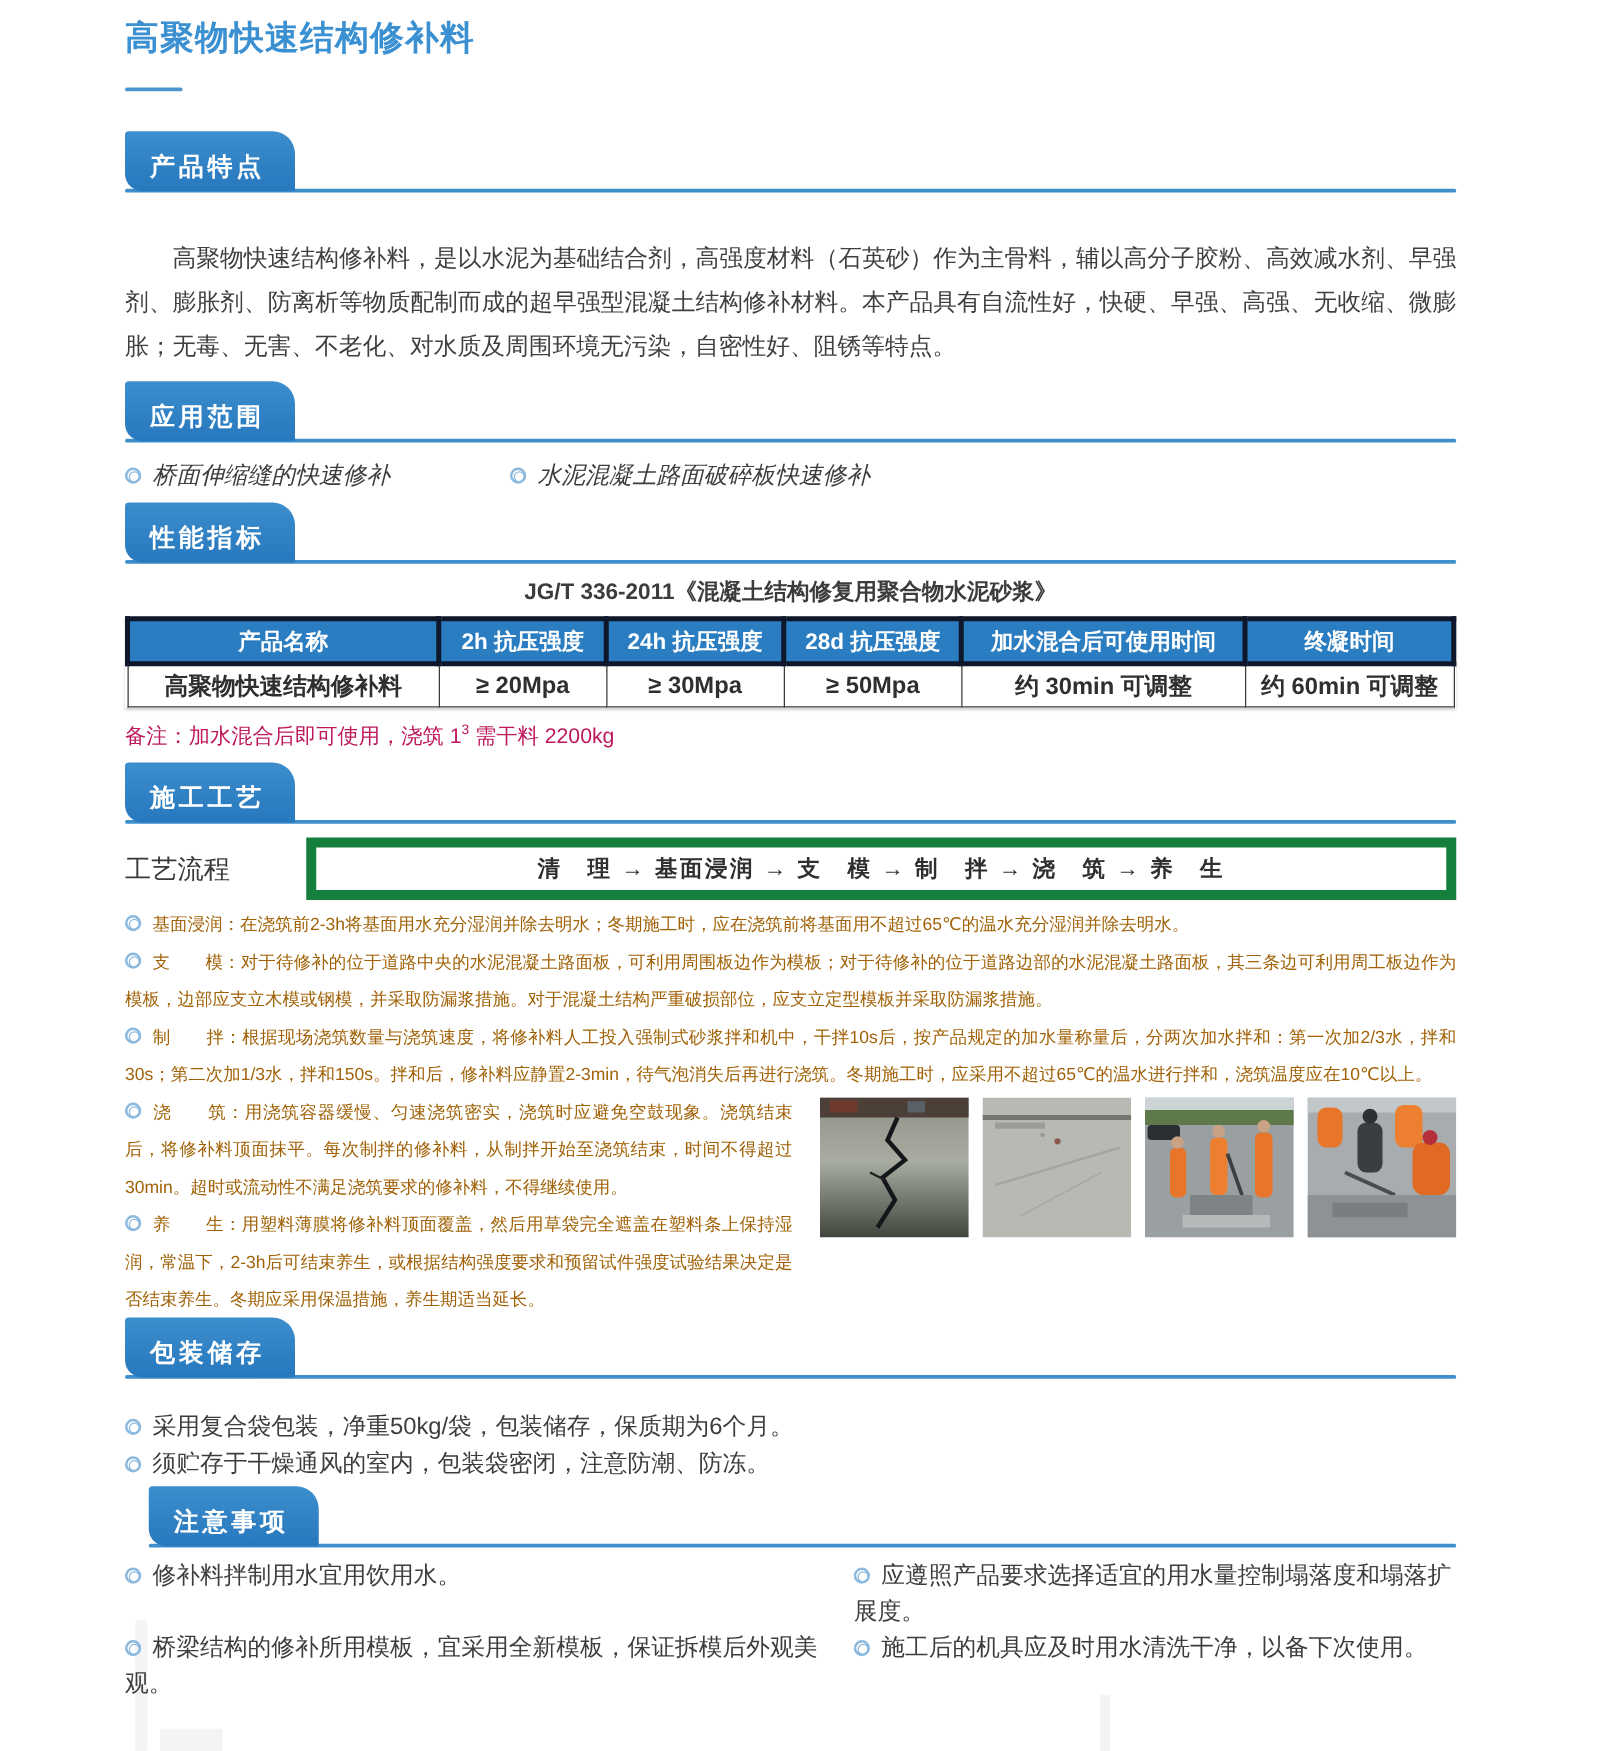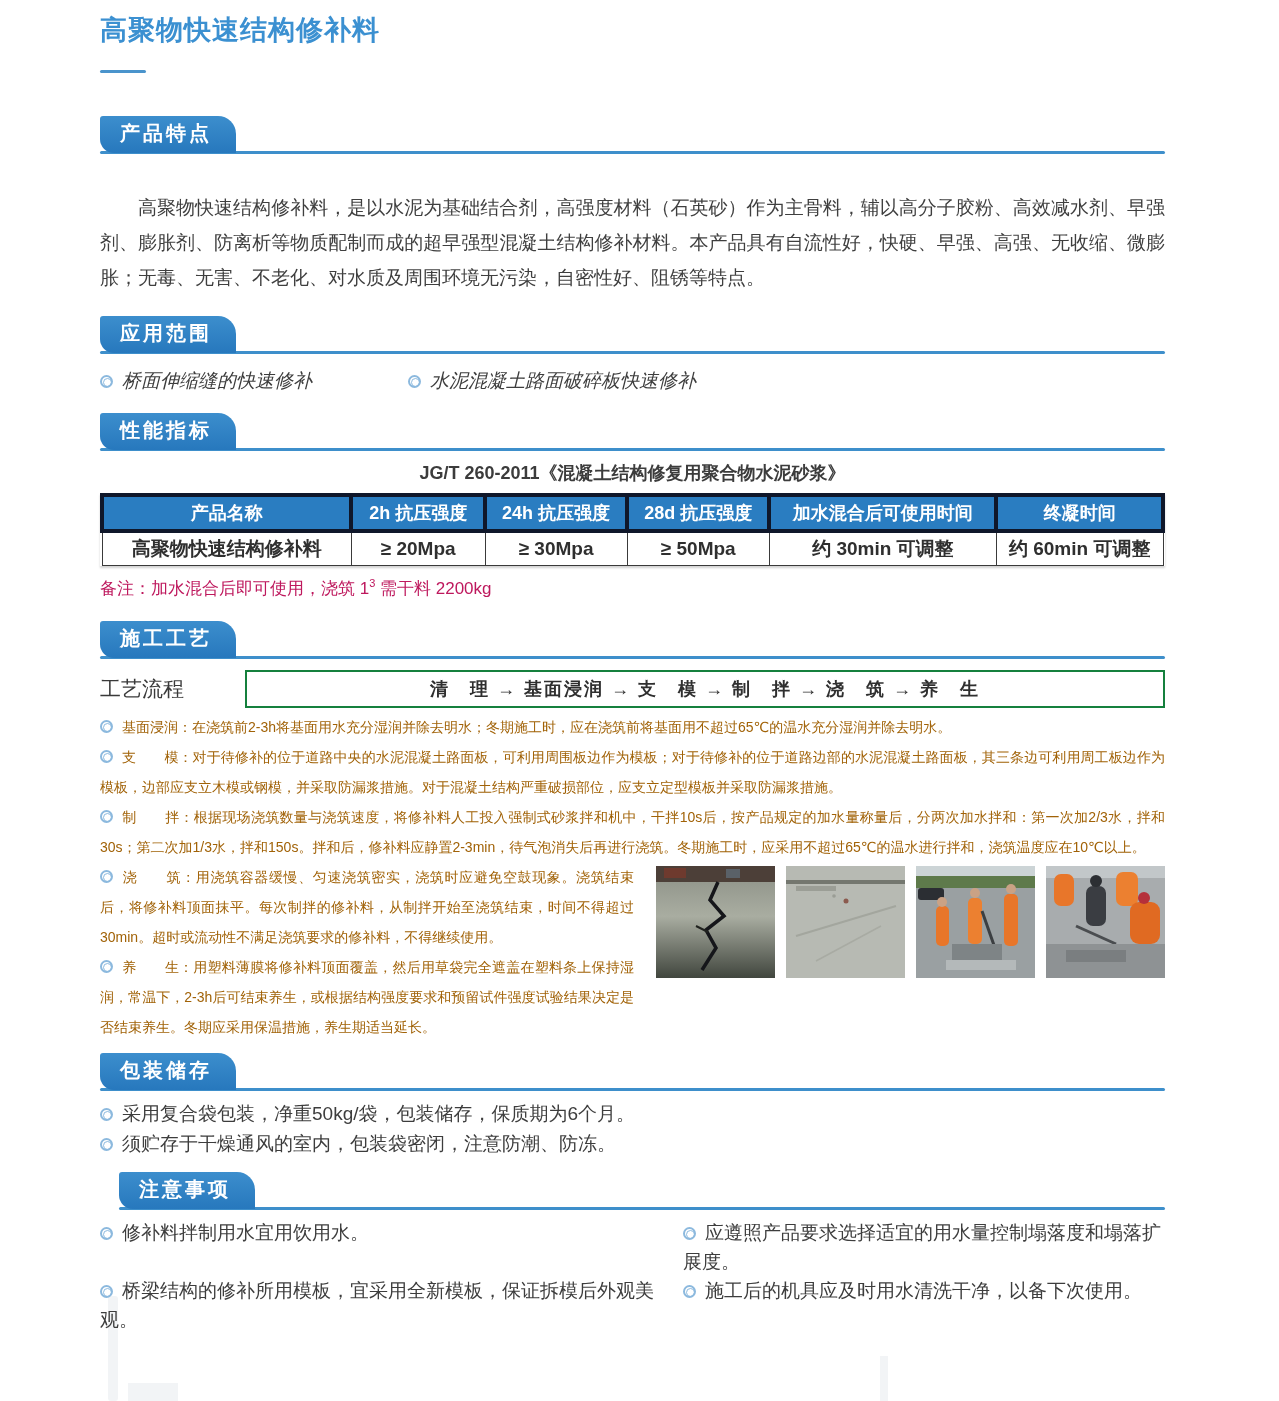--- a/index.html
+++ b/index.html
@@ -13,21 +13,21 @@
   .doc-title{margin:12px 0 0 0; font-size:27px; font-weight:700; color:#3b90d1; letter-spacing:1px;}
   .title-underline{width:46px; height:3px; background:#4a94cc; margin-top:22px; border-radius:2px;}
 
   
   .sec-header{position:relative; height:37px;}
   .sec-rule{position:absolute; left:0; right:0; bottom:0; height:3px; background:#3e8fcb; border-radius:2px;}
   .sec-tab{
     position:absolute; left:0; bottom:1px;
     background:linear-gradient(180deg,#3c8ecd 0%,#2778bd 100%);
     color:#fff; font-size:20px; font-weight:700; letter-spacing:3px;
-    padding:4px 24px 6px 20px; border-radius:3px 18px 0 14px;
+    padding:15px 24px 6px 20px; border-radius:3px 18px 0 14px;
   }
 
   
   .bullet-line{font-size:19px; line-height:30px; color:#3d3d3d;}
   .bullet-icon{
     display:inline-block; width:13px; height:13px; border:2px solid #8cb9de; border-radius:50%;
     position:relative; vertical-align:-1px; margin-right:9px; box-sizing:border-box;
   }
   .bullet-icon::after{
     content:""; position:absolute; left:1px; top:1px; width:7px; height:7px;
@@ -54,30 +54,30 @@
     border:1px solid #3a3a3a; padding:3px 2px; height:23px;
   }
   table.perf{box-shadow:0 2px 2px rgba(0,0,0,0.18);}
   .note-line{margin-top:11px; font-size:17px; color:#be185d;}
   .note-line sup{font-size:11px;}
 
   
   .flow-row{margin-top:11px; display:flex; align-items:center;}
   .flow-label{width:145px; font-size:21px; color:#3a3a3a; flex:none;}
   .flow-box{
-    flex:1; border:2px solid #15803d; height:34px; display:flex; align-items:center; justify-content:center;
+    flex:1; border:8px solid #15803d; height:34px; display:flex; align-items:center; justify-content:center;
     font-size:18px; font-weight:700; color:#2f2f2f; letter-spacing:2px;
   }
   .steps{margin-top:4px;}
   .step{margin:0; font-size:14px; line-height:30px; color:#a16207; text-align:justify;}
   .photo-strip{float:right; width:509px; margin:4px 0 8px 22px; display:flex; gap:11px;}
   .photo{width:119px; height:112px; flex:none; display:block;}
 
   
-  .pk-list{margin-top:8px;}
+  .pk-list{margin-top:24px;}
   .pk-list .bullet-line{line-height:30px;}
 
   
   .notes-grid{margin-top:8px; display:grid; grid-template-columns:583px 1fr;}
   .notes-grid .bullet-line, .notes-full .bullet-line{line-height:29px;}
 
   
   .wm{position:absolute; background:#e3e7ea; opacity:.45;}
   .wm-a{left:108px; bottom:0; width:10px; height:105px; border-radius:3px;}
   .wm-b{left:128px; bottom:0; width:50px; height:18px;}
@@ -108,21 +108,21 @@
     </div>
     <div class="app-row">
       <div class="app-item bullet-line"><span class="bullet-icon"></span><span>桥面伸缩缝的快速修补</span></div>
       <div class="app-item bullet-line"><span class="bullet-icon"></span><span>水泥混凝土路面破碎板快速修补</span></div>
     </div>
 
     <div class="sec-header" style="margin-top:18px;">
       <div class="sec-rule"></div>
       <div class="sec-tab">性能指标</div>
     </div>
-    <div class="std-caption">JG/T 260-2011《混凝土结构修复用聚合物水泥砂浆》</div>
+    <div class="std-caption">JG/T 336-2011《混凝土结构修复用聚合物水泥砂浆》</div>
     <table class="perf">
       <colgroup>
         <col style="width:23.5%">
           <col style="width:12.6%">
           <col style="width:13.4%">
         <col style="width:13.4%">
           <col style="width:21.4%">
           <col style="width:15.7%">
       </colgroup>
       <tbody>

